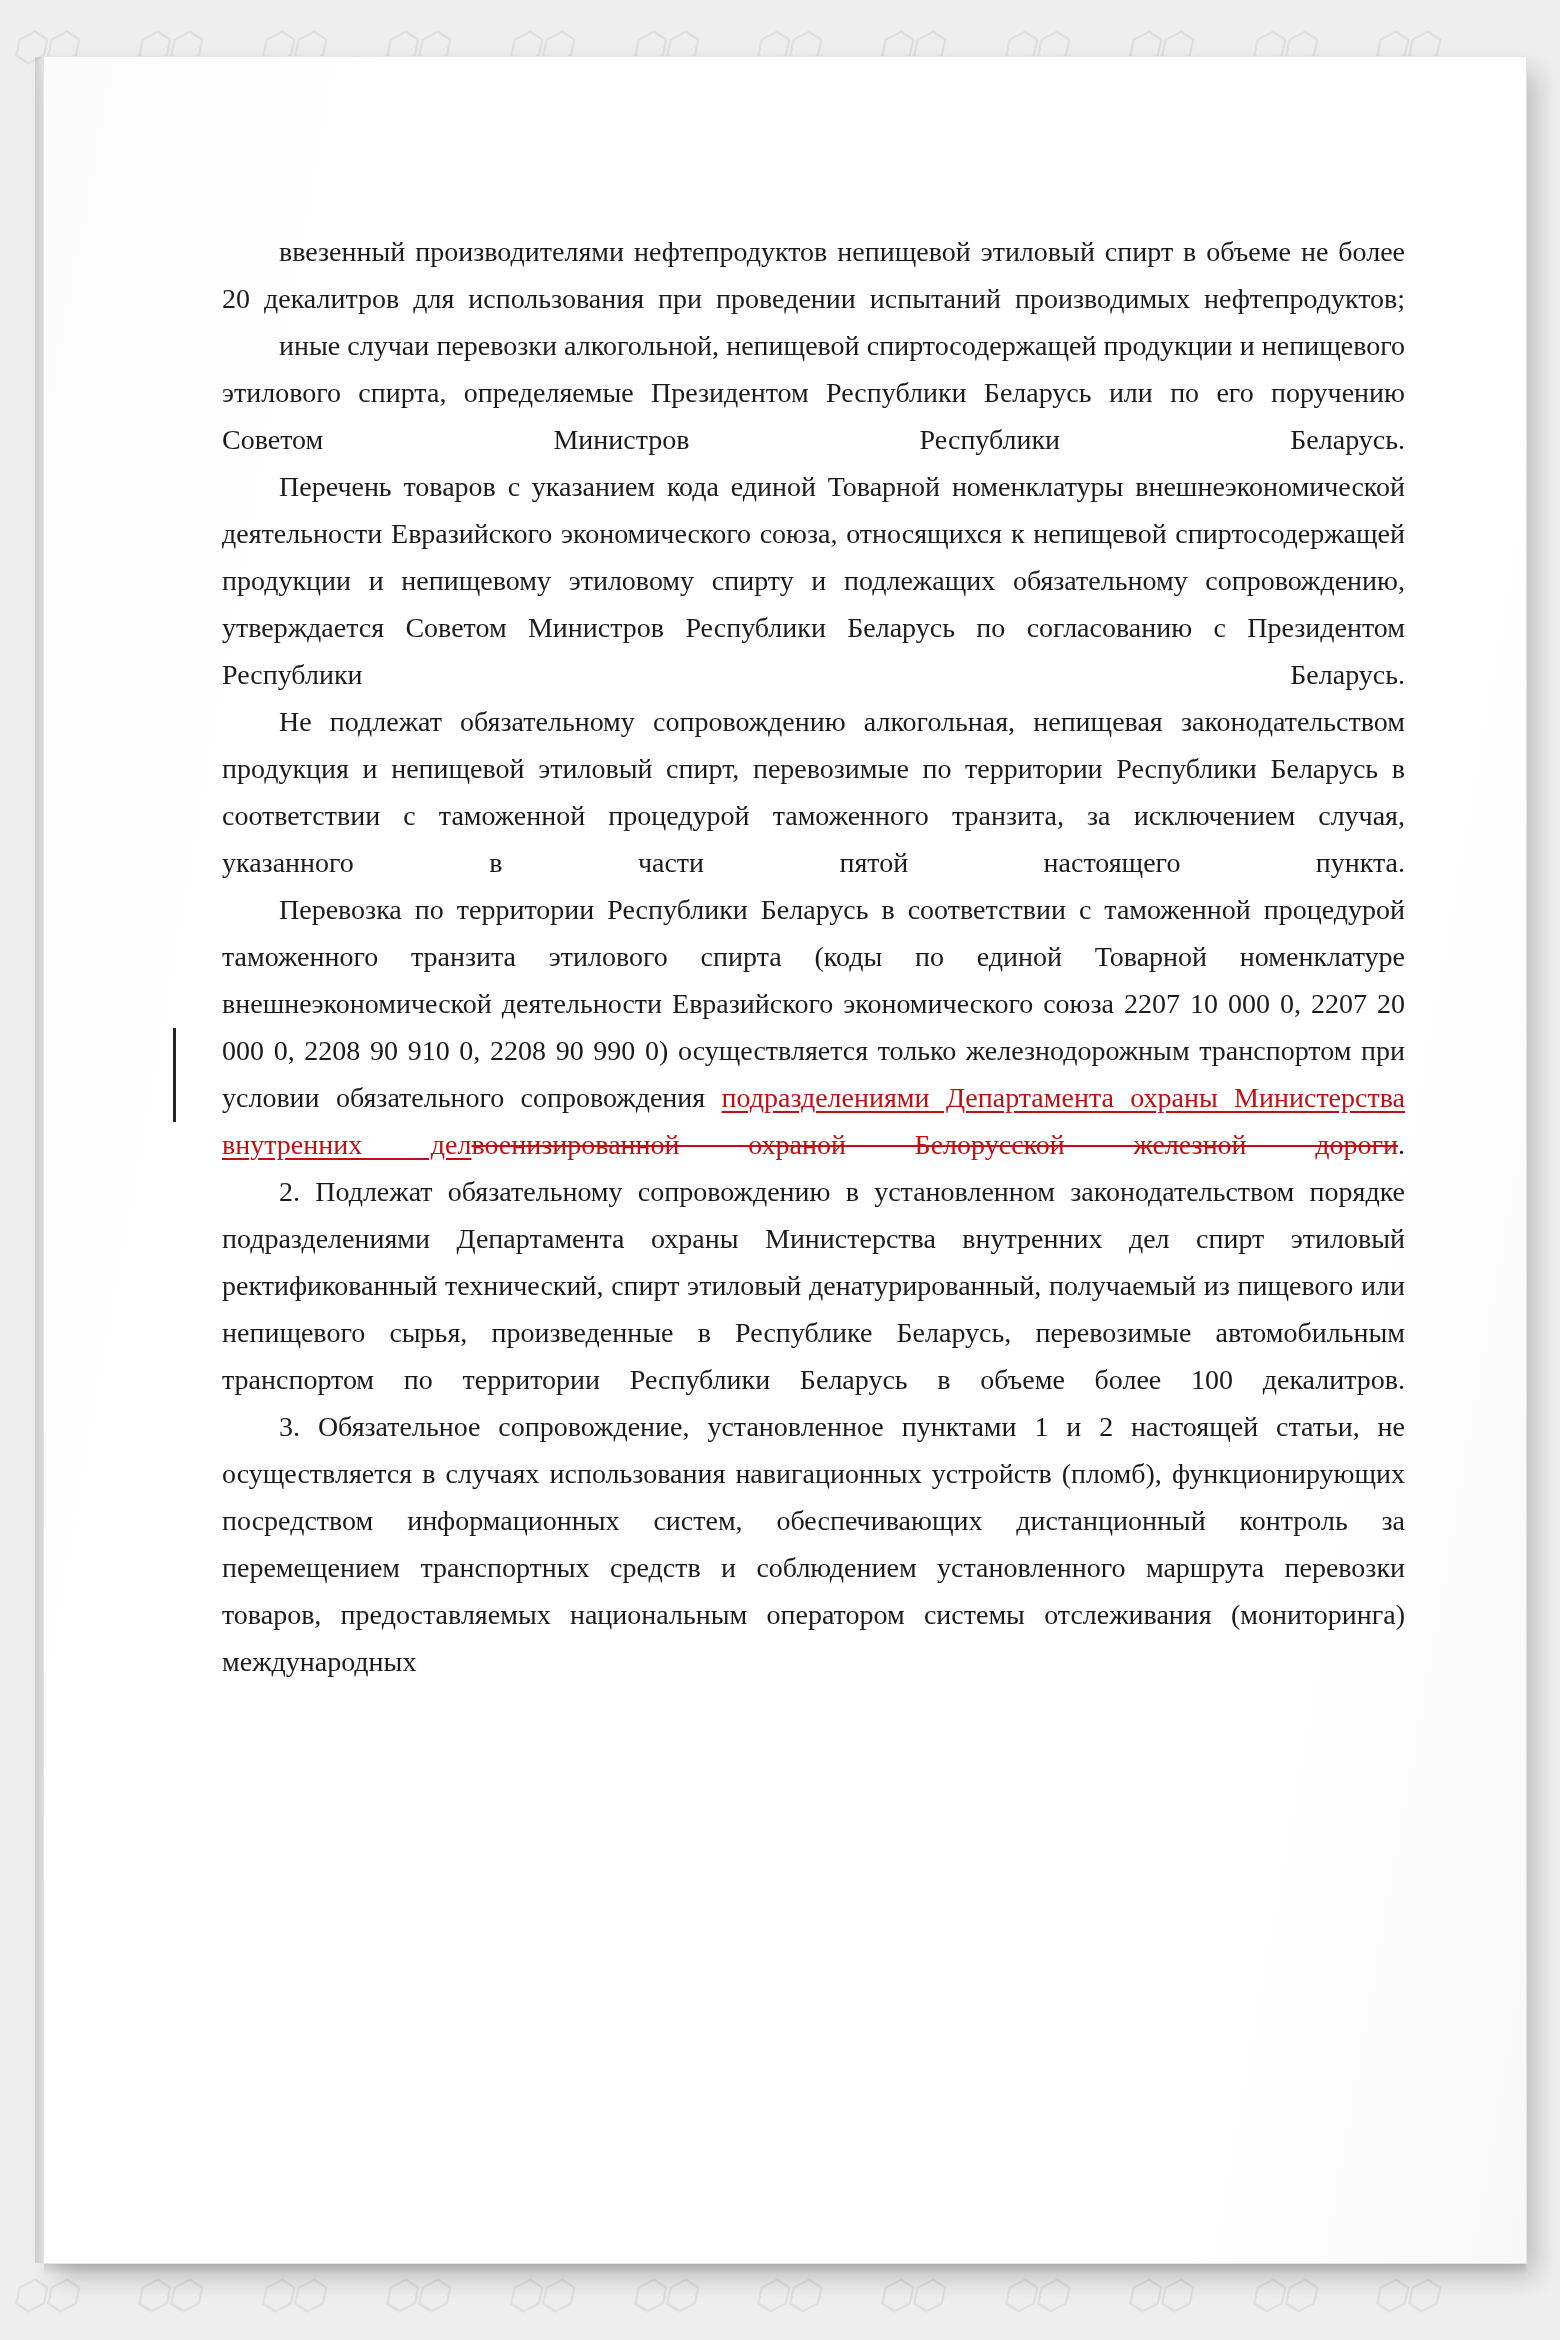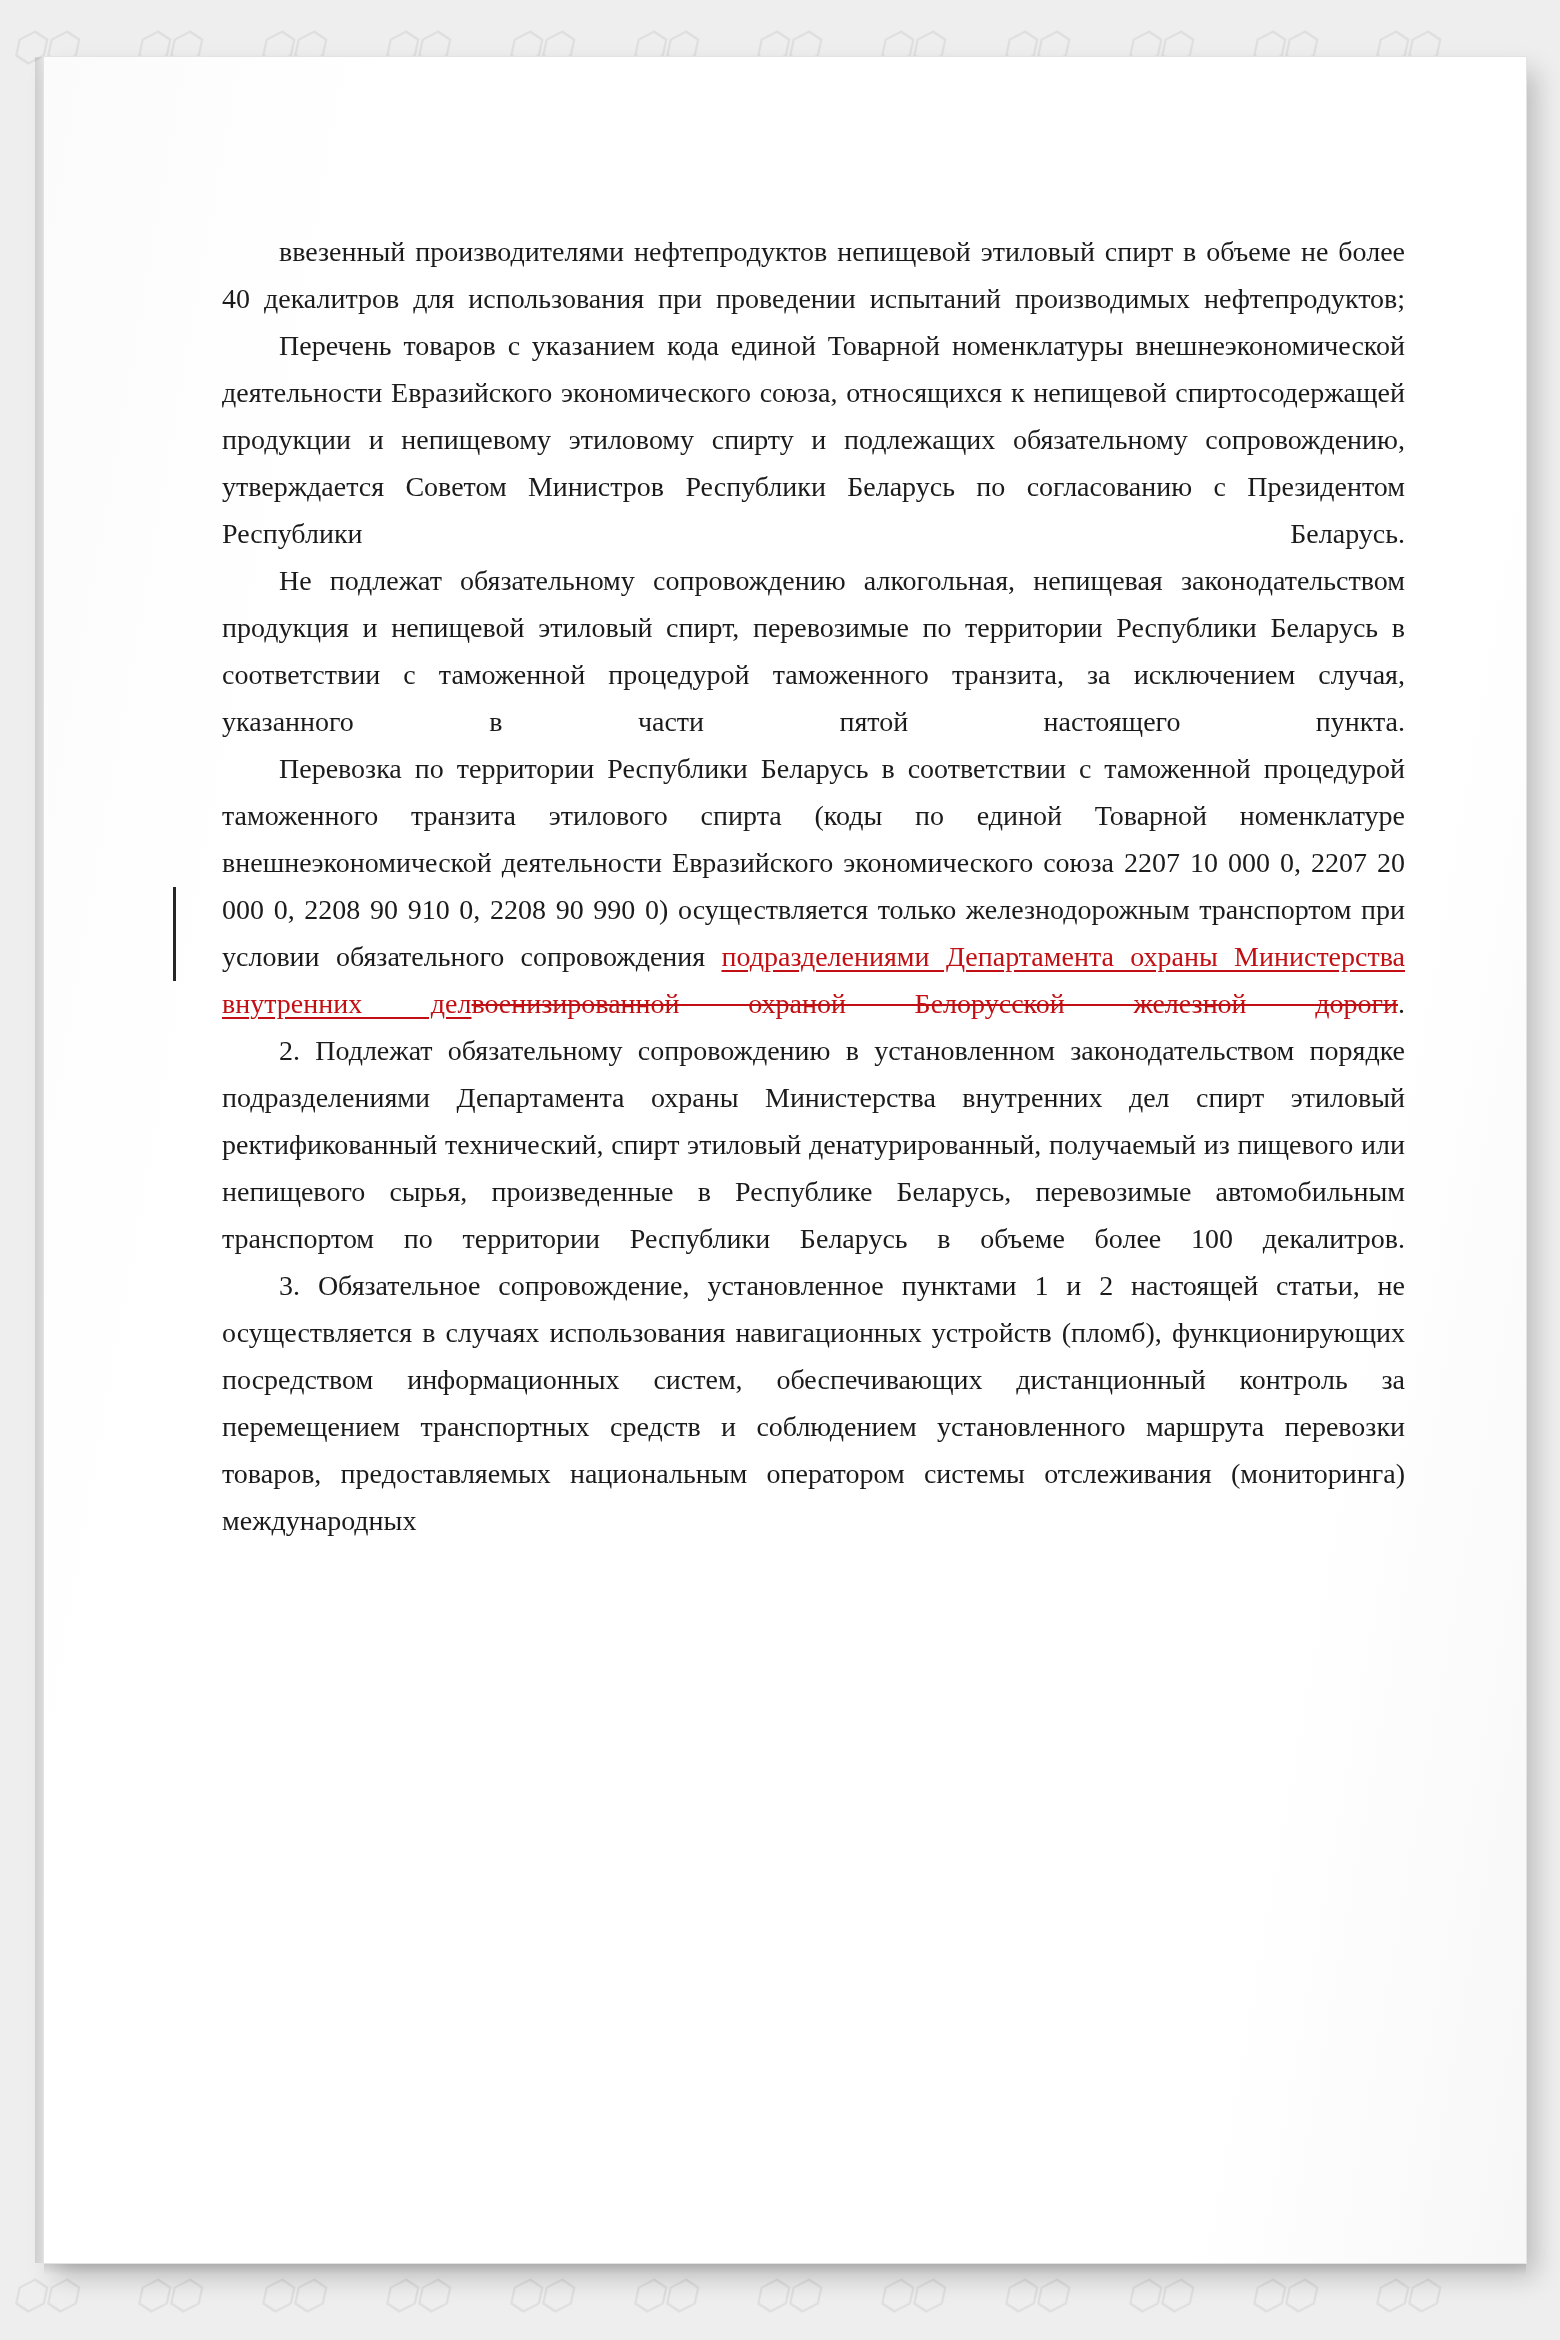--- a/index.html
+++ b/index.html
@@ -159,22 +159,23 @@
 </div>
 
 <div class="edge-left"></div>
 <div class="edge-bottom"></div>
 
 <div class="sheet">
   <div class="sheet-inner">
 
     <div class="doc-body">
 
-      <p class="para last-justify">ввезенный производителями нефтепродуктов непищевой этиловый спирт в объеме не более 40 декалитров для использования при проведении испытаний производимых нефтепродуктов;</p>
+      <p class="para last-justify">ввезенный производителями нефтепродуктов непищевой этиловый спирт в объеме не более 20 декалитров для использования при проведении испытаний производимых нефтепродуктов;</p>
 
+      <p class="para last-justify">иные случаи перевозки алкогольной, непищевой спиртосодержащей продукции и непищевого этилового спирта, определяемые Президентом Республики Беларусь или по его поручению Советом Министров Республики Беларусь.</p>
 
       <p class="para last-justify">Перечень товаров с указанием кода единой Товарной номенклатуры внешнеэкономической деятельности Евразийского экономического союза, относящихся к непищевой спиртосодержащей продукции и непищевому этиловому спирту и подлежащих обязательному сопровождению, утверждается Советом Министров Республики Беларусь по согласованию с Президентом Республики Беларусь.</p>
 
       <p class="para last-justify">Не подлежат обязательному сопровождению алкогольная, непищевая законодательством продукция и непищевой этиловый спирт, перевозимые по территории Республики Беларусь в соответствии с таможенной процедурой таможенного транзита, за исключением случая, указанного в части пятой настоящего пункта.</p>
 
       <p class="para last-justify" style="position:relative;">
         <span class="change-bar" style="top:142px;height:94px;"></span>
         <span>Перевозка по территории Республики Беларусь в соответствии с таможенной процедурой таможенного транзита этилового спирта (коды по единой Товарной номенклатуре внешнеэкономической деятельности Евразийского экономического союза 2207 10 000 0, 2207 20 000 0, 2208 90 910 0, 2208 90 990 0) осуществляется только железнодорожным транспортом при условии обязательного сопровождения </span><span class="ins">подразделениями Департамента охраны Министерства внутренних дел</span><span class="del">военизированной охраной Белорусской железной дороги</span><span>.</span>
       </p>
 

